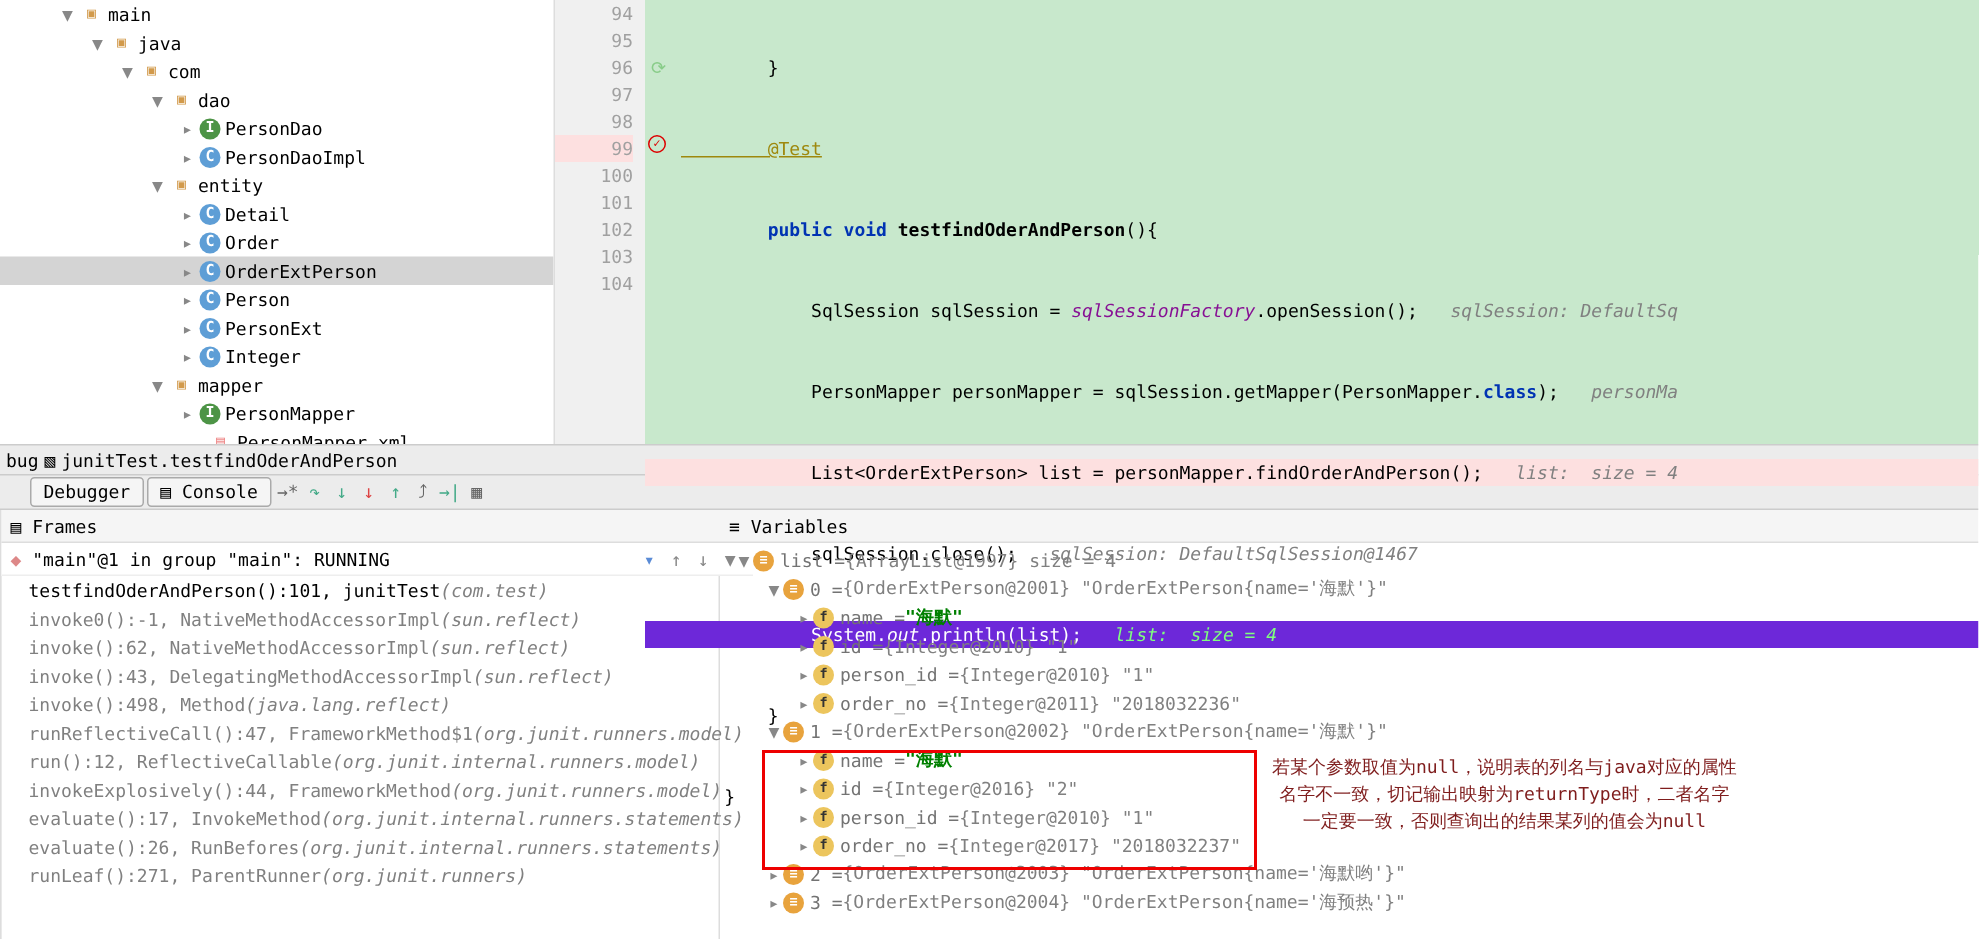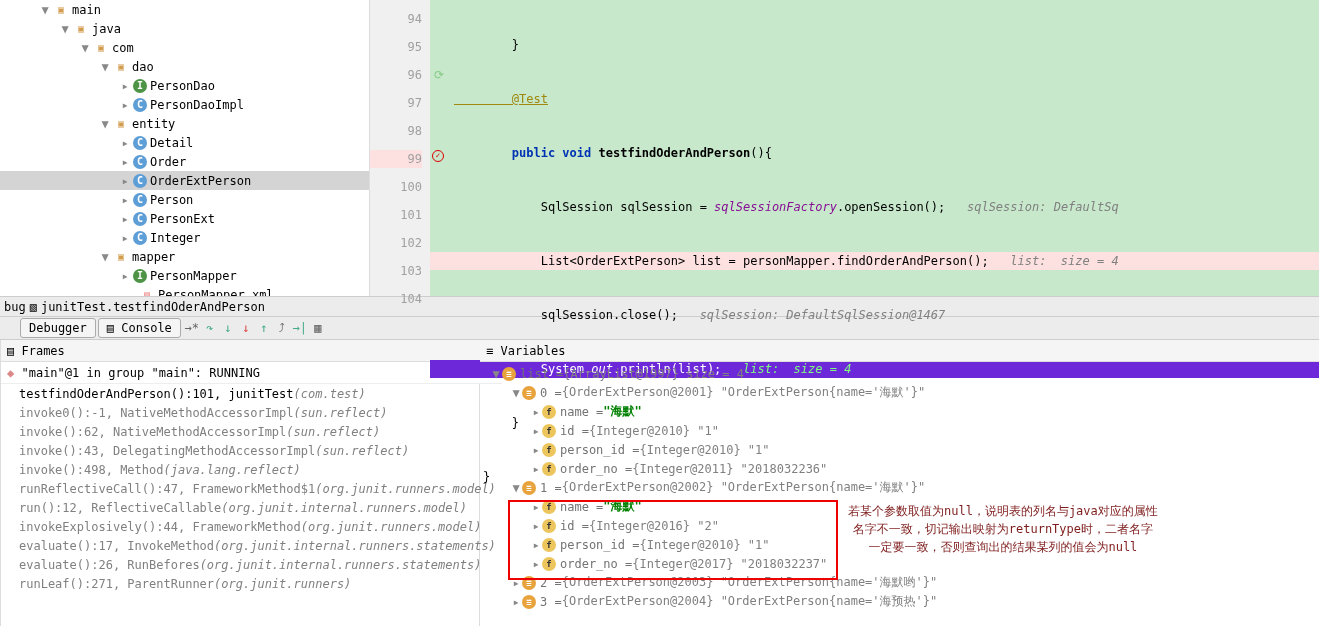--- a/index.html
+++ b/index.html
@@ -12,21 +12,21 @@
 .tree-arrow { width: 10px; text-align: center; color: #888; cursor: pointer; }
 .tree-icon { width: 16px; height: 16px; margin: 0 3px; display: inline-flex; align-items: center; justify-content: center; font-size: 10px; }
 .folder-icon { color: #d29a4b; }
 .pkg-icon { color: #d29a4b; }
 .class-icon { background: #5e9ed6; border-radius: 50%; width: 14px; height: 14px; color: #fff; font-weight: bold; }
 .int-icon { background: #4d9446; border-radius: 50%; width: 14px; height: 14px; color: #fff; font-weight: bold; }
 .xml-icon { color: #e88; }
 
 .editor { flex: 1; display: flex; background: #c8e8cc; position: relative; }
 .gutter { width: 60px; background: #f0f0f0; text-align: right; color: #a0a0a0; padding-right: 8px; font-family: Menlo, monospace; font-size: 13px; line-height: 18px; position: relative; }
-.gutter-line { height: 18px; margin-top: 10px; }
+.gutter-line { height: 18px; }
 .gutter-line.bp { background: #fde0e0; }
 .g-mark { position: absolute; right: -14px; }
 .gmark96 { color: #8c8; }
 .gmark99 { color: #d00; border: 1px solid #d00; border-radius: 50%; width: 12px; height: 12px; font-size: 8px; display: inline-flex; align-items: center; justify-content: center; }
 .code { flex: 1; font-family: Menlo, monospace; font-size: 13px; line-height: 18px; white-space: pre; position: relative; }
 .code-line { height: 18px; padding-left: 24px; }
 .code-line.bp { background: #fde0e0; }
 .code-line.cur { background: #6d28d9; color: #fff; }
 .code-line.cur .kw, .code-line.cur .str, .code-line.cur .cmt, .code-line.cur .fld { color: inherit; }
 .code-line.cur .cmt-i { color: #7fff7f; font-style: italic; }
@@ -171,20 +171,21 @@
       <div class="gutter-line"><span>101</span></div>
       <div class="gutter-line"><span>102</span></div>
       <div class="gutter-line"><span>103</span></div>
       <div class="gutter-line"><span>104</span></div>
     </div>
     <div class="code">
       <div class="code-line"><span>        }</span></div>
       <div class="code-line"><span class="ann">        @Test</span></div>
       <div class="code-line"><span class="kw">        public void </span><span class="fn">testfindOderAndPerson</span><span>(){</span></div>
       <div class="code-line"><span>            SqlSession sqlSession = </span><span class="fld">sqlSessionFactory</span><span>.openSession();   </span><span class="cmt">sqlSession: DefaultSq</span></div>
+      <div class="code-line"><span>            PersonMapper personMapper = sqlSession.getMapper(PersonMapper.</span><span class="kw">class</span><span>);   </span><span class="cmt">personMa</span></div>
       <div class="code-line bp"><span>            List&lt;OrderExtPerson&gt; list = personMapper.findOrderAndPerson();   </span><span class="cmt">list:  size = 4</span></div>
       <div class="code-line"><span>            sqlSession.close();   </span><span class="cmt">sqlSession: DefaultSqlSession@1467</span></div>
       <div class="code-line cur"><span>            System.</span><span class="fld">out</span><span>.println(list);   </span><span class="cmt-i">list:  size = 4</span></div>
       <div class="code-line"><span>        }</span></div>
       <div class="code-line"><span>    }</span></div>
       <div class="code-line"><span></span></div>
     </div>
   </div>
 </div>
 

